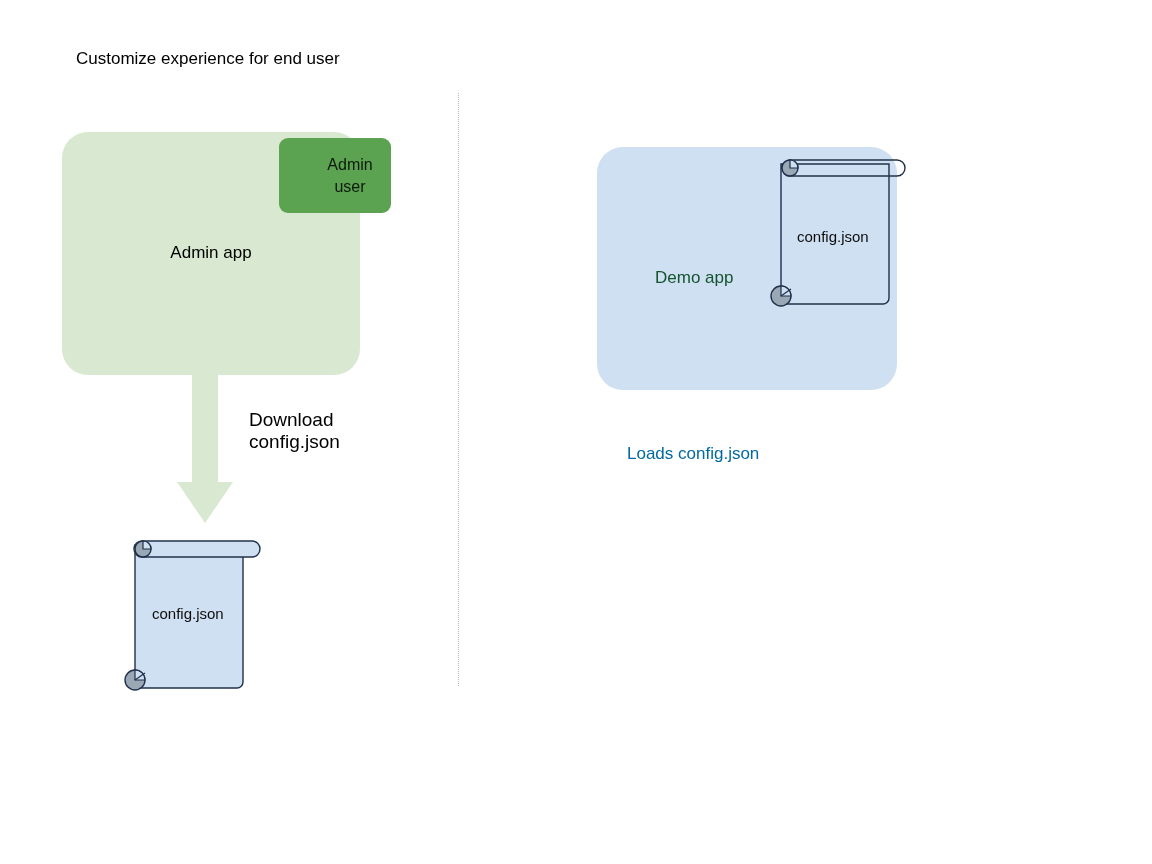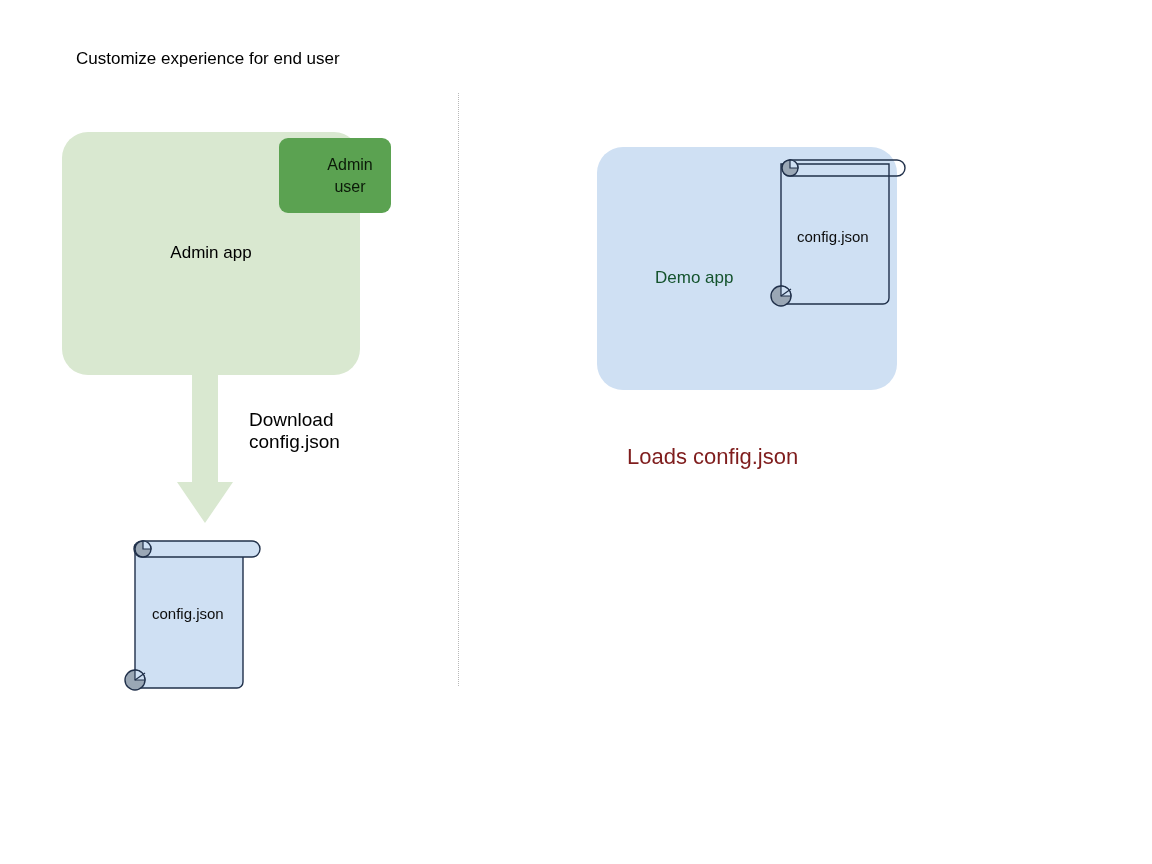--- a/index.html
+++ b/index.html
@@ -117,22 +117,22 @@
     top: 260px;
     font-size: 17px;
     color: #14532d;
     white-space: nowrap;
     margin-top: 8px;
   }
   .loads-label {
     position: absolute;
     left: 627px;
     top: 444px;
-    font-size: 22px;
-    color: #7f1d1d;
+    font-size: 17px;
+    color: #0369a1;
     white-space: nowrap;
   }
   .scroll-text {
     position: absolute;
     font-size: 15px;
     color: #0d0d0d;
     white-space: nowrap;
   }
 </style>
 </head>

